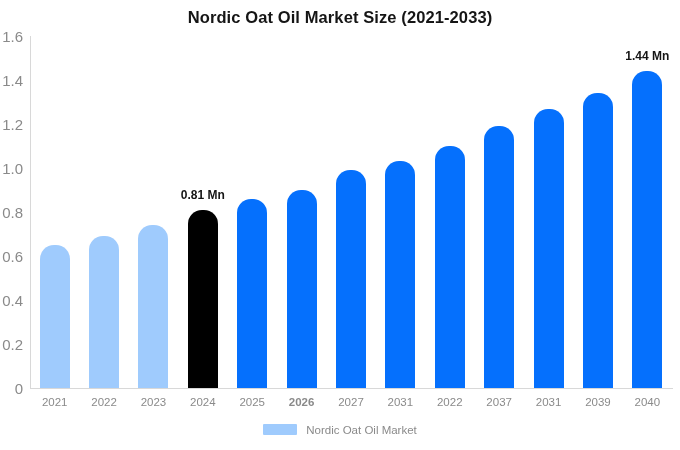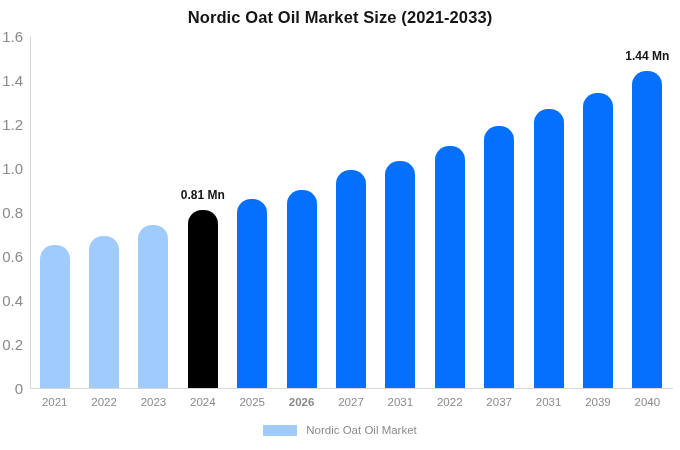--- a/index.html
+++ b/index.html
@@ -90,21 +90,21 @@
     color: #151515;
     white-space: nowrap;
   }
   .legend {
     position: absolute;
     left: 0;
     top: 424px;
     width: 680px;
     display: flex;
     justify-content: center;
-    align-items: flex-end;
+    align-items: flex-start;
     gap: 9px;
   }
   .legend-swatch {
     width: 34px;
     height: 11px;
     border-radius: 1px;
   }
   .legend-label {
     font-size: 11.5px;
     color: #8a8a8a;

